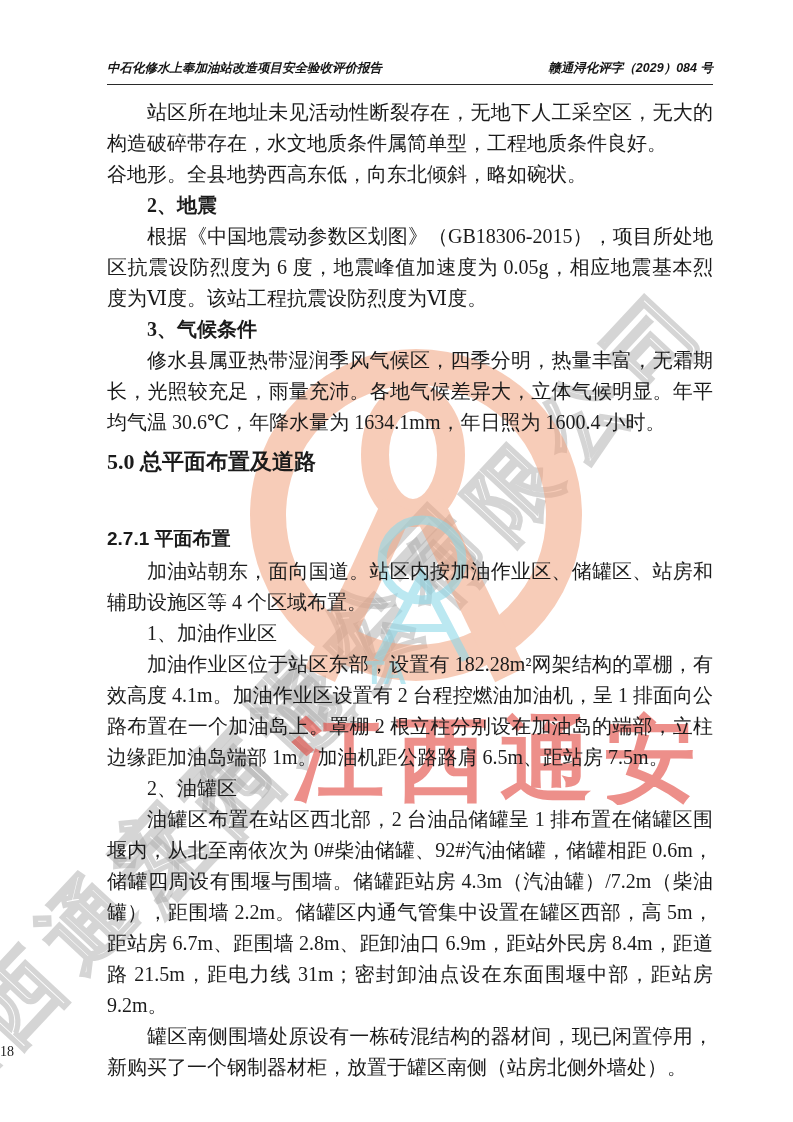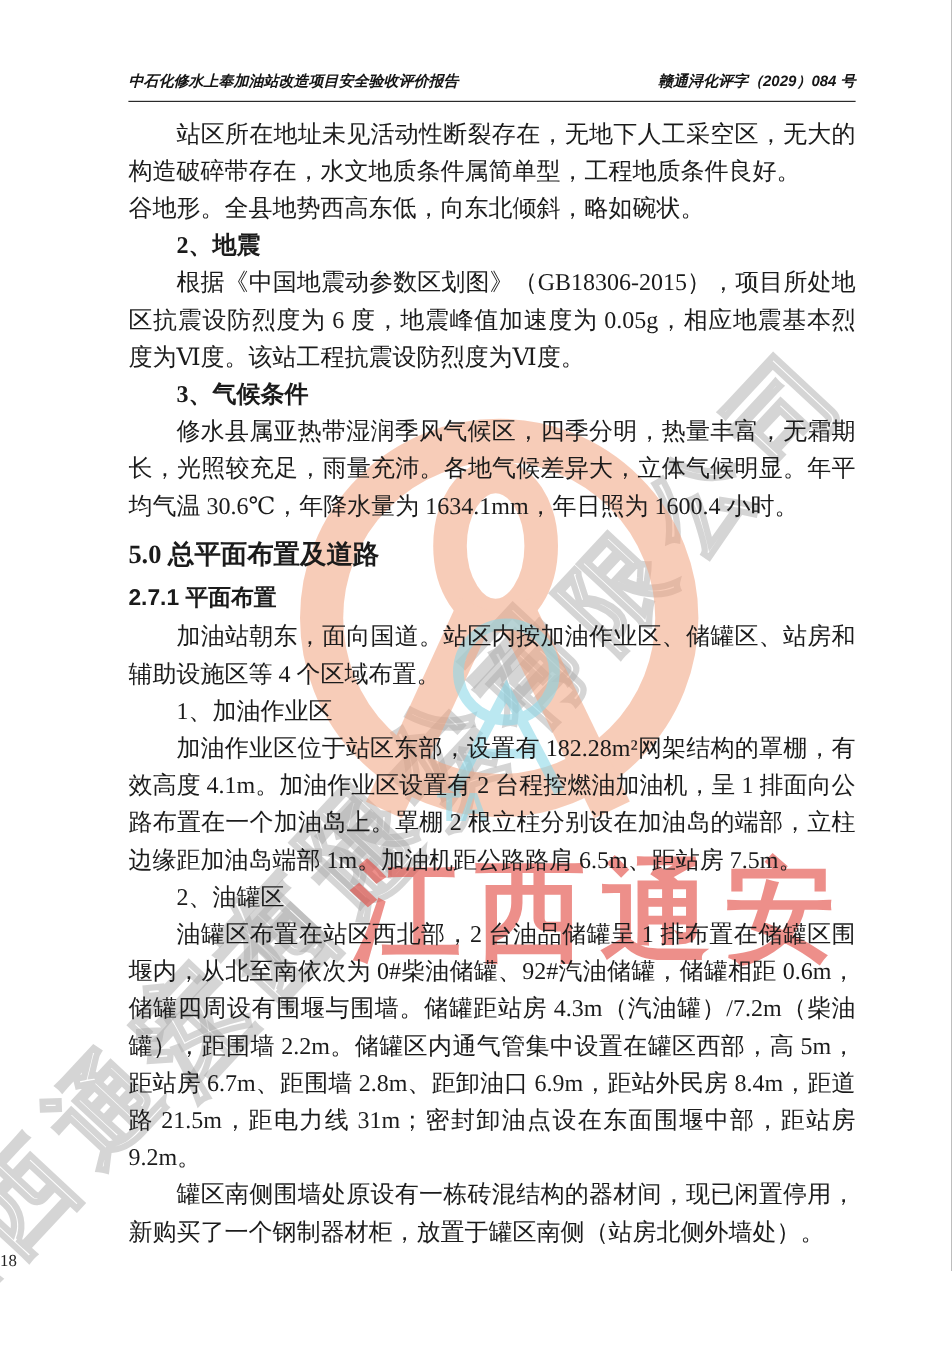--- a/index.html
+++ b/index.html
@@ -25,21 +25,21 @@
     position:absolute;left:107px;top:97px;width:606px;
     font-size:20px;line-height:31px;text-align:justify;
   }
   .para{margin:0;padding:0;text-align:justify;}
   .c-body{text-indent:2em;}
   .c-noindent{text-indent:0;}
   .c-bold{font-weight:bold;text-indent:2em;}
   .c-list{text-indent:2em;}
   .c-h1{font-weight:bold;font-size:22px;text-indent:0;padding:8px 0 4px 0;}
   .c-h2{font-weight:bold;font-size:19px;text-indent:0;padding:2px 0;
-        font-family:"Liberation Sans","DejaVu Sans",sans-serif;}
+        font-family:"Liberation Sans","DejaVu Sans",sans-serif;margin-top:40px;}
   
   .pagenum{
     position:absolute;left:0;top:1044px;width:100%;
     text-align:left;font-size:14px;color:#222;
   }
   
   .wm{position:absolute;left:0;top:0;width:100%;height:100%;pointer-events:none;}
   .wm-diag{
     position:absolute;white-space:nowrap;
     font-family:"Liberation Sans","DejaVu Sans",sans-serif;

